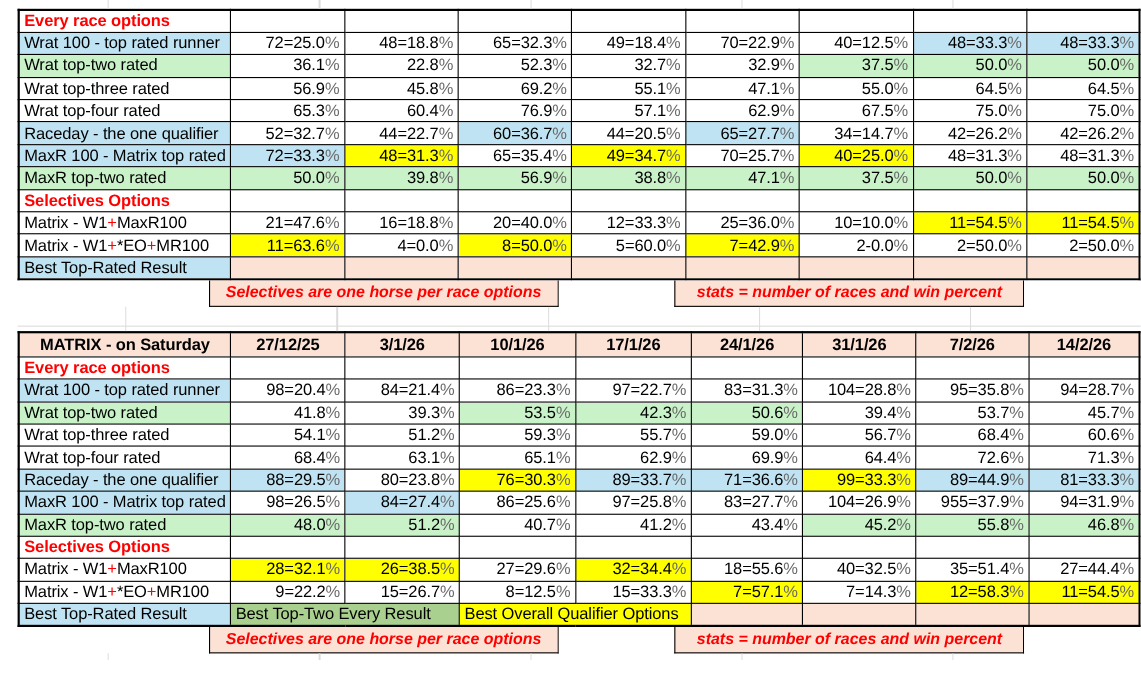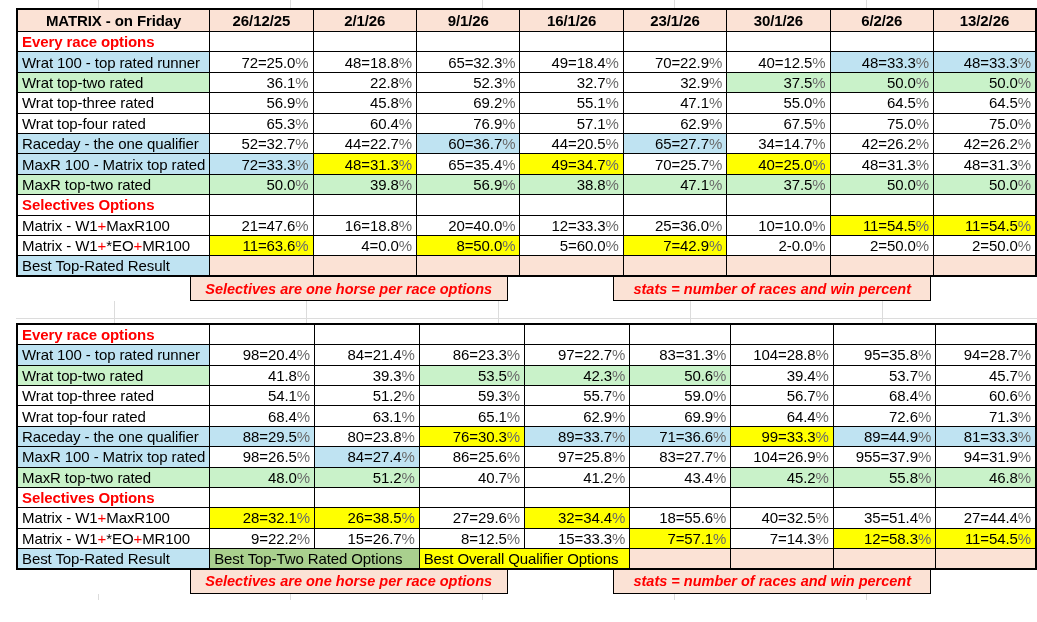--- a/index.html
+++ b/index.html
@@ -45,31 +45,20 @@
         <col style="width: 106px;">
         <col style="width: 106px;">
         <col style="width: 106px;">
         <col style="width: 106px;">
         <col style="width: 106px;">
         <col style="width: 106px;">
         <col style="width: 106px;">
         <col style="width: 105px;">
       </colgroup>
       <tbody>
-        <tr class="hr">
-          <td class="title">MATRIX - on Friday</td>
-          <td class="date">26/12/25</td>
-          <td class="date">2/1/26</td>
-          <td class="date">9/1/26</td>
-          <td class="date">16/1/26</td>
-          <td class="date">23/1/26</td>
-          <td class="date">30/1/26</td>
-          <td class="date">6/2/26</td>
-          <td class="date">13/2/26</td>
-        </tr>
         <tr class="r">
           <td class="lab bg-w red-lab">Every race options</td>
           <td class="val bg-w"></td>
           <td class="val bg-w"></td>
           <td class="val bg-w"></td>
           <td class="val bg-w"></td>
           <td class="val bg-w"></td>
           <td class="val bg-w"></td>
           <td class="val bg-w"></td>
           <td class="val bg-w"></td>
@@ -211,20 +200,31 @@
         <col style="width: 106px;">
         <col style="width: 106px;">
         <col style="width: 106px;">
         <col style="width: 106px;">
         <col style="width: 106px;">
         <col style="width: 106px;">
         <col style="width: 106px;">
         <col style="width: 105px;">
       </colgroup>
       <tbody>
+        <tr class="hr">
+          <td class="title">MATRIX - on Saturday</td>
+          <td class="date">27/12/25</td>
+          <td class="date">3/1/26</td>
+          <td class="date">10/1/26</td>
+          <td class="date">17/1/26</td>
+          <td class="date">24/1/26</td>
+          <td class="date">31/1/26</td>
+          <td class="date">7/2/26</td>
+          <td class="date">14/2/26</td>
+        </tr>
         <tr class="r">
           <td class="lab bg-w red-lab">Every race options</td>
           <td class="val bg-w"></td>
           <td class="val bg-w"></td>
           <td class="val bg-w"></td>
           <td class="val bg-w"></td>
           <td class="val bg-w"></td>
           <td class="val bg-w"></td>
           <td class="val bg-w"></td>
           <td class="val bg-w"></td>
@@ -334,21 +334,21 @@
           <td class="val bg-w">15=26.7<span class="pct">%</span></td>
           <td class="val bg-w">8=12.5<span class="pct">%</span></td>
           <td class="val bg-w">15=33.3<span class="pct">%</span></td>
           <td class="val bg-y">7=57.1<span class="pct">%</span></td>
           <td class="val bg-w">7=14.3<span class="pct">%</span></td>
           <td class="val bg-y">12=58.3<span class="pct">%</span></td>
           <td class="val bg-y">11=54.5<span class="pct">%</span></td>
         </tr>
         <tr class="r">
           <td class="lab bg-b">Best Top-Rated Result</td>
-          <td class="left bg-G" colspan="2">Best Top-Two Rated Options</td>
+          <td class="left bg-G" colspan="2">Best Top-Two Every Result</td>
           <td class="left bg-y" colspan="2">Best Overall Qualifier Options</td>
           <td class="val bg-p"></td>
           <td class="val bg-p"></td>
           <td class="val bg-p"></td>
           <td class="val bg-p"></td>
         </tr>
       </tbody>
     </table>
     <div class="note-row">
       <div class="note-spacer" style="width: 174px;"></div>

